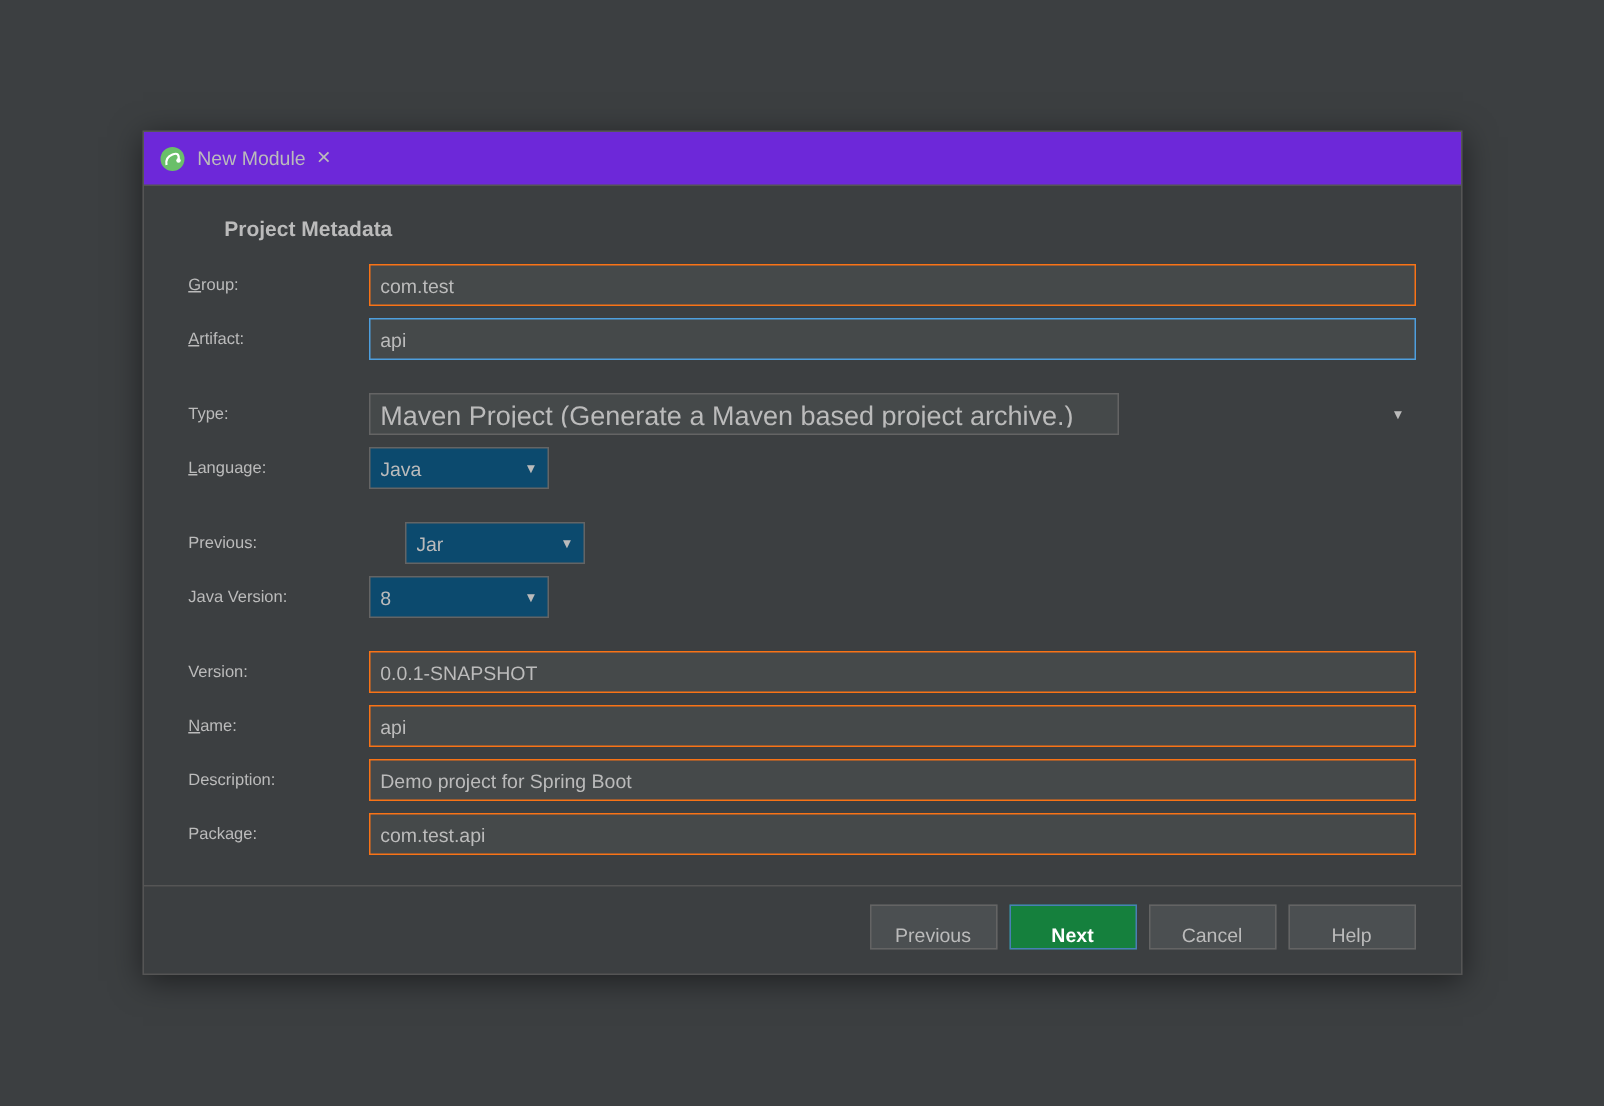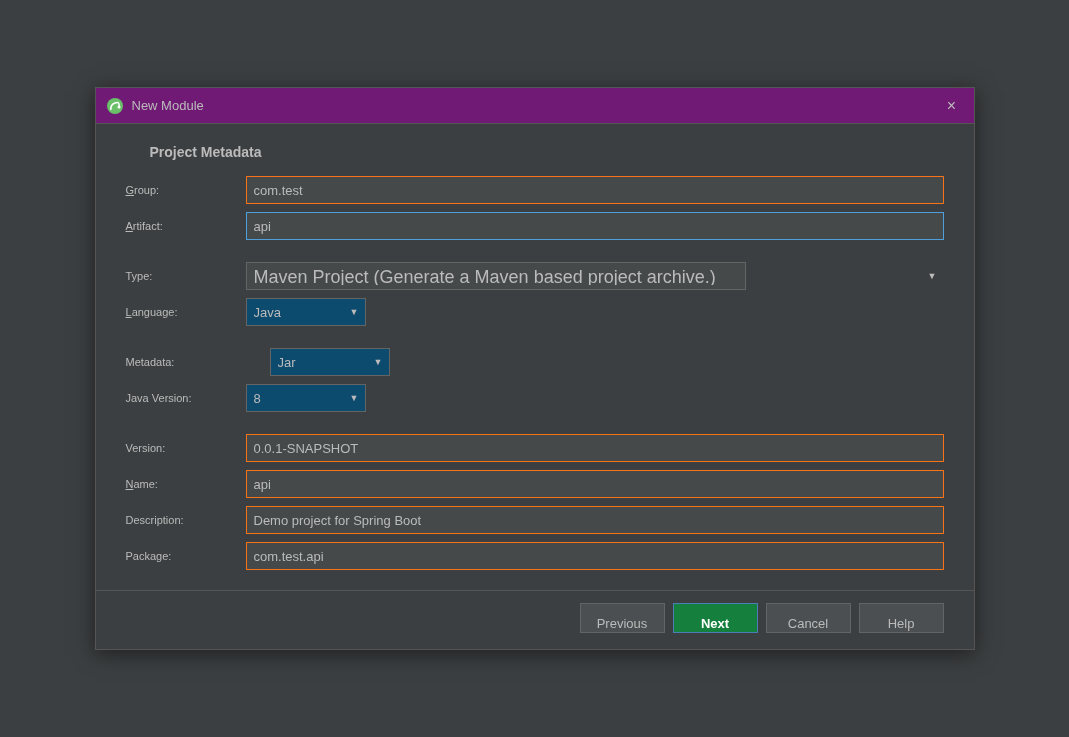--- a/index.html
+++ b/index.html
@@ -23,24 +23,23 @@
     .dialog {
       width: 880px;
       background: #3c3f41;
       border: 1px solid #555555;
       box-shadow: 0 4px 20px rgba(0,0,0,0.5);
       display: flex;
       flex-direction: column;
     }
 
     .title-bar {
-      background: #701a75;
-      display: flex;
-      align-items: center;
-      justify-content: space-between;
+      background: #6d28d9;
+      display: flex;
+      align-items: center;
       padding: 6px 10px;
       border-bottom: 1px solid #555555;
       height: 36px;
     }
 
     .title-bar-left {
       display: flex;
       align-items: center;
       gap: 8px;
     }
@@ -263,21 +262,21 @@
         <div class="select-wrapper">
           <select style="min-width:120px;">
             <option>Java</option>
           </select>
         </div>
       </div>
 
       <div class="spacer-row"></div>
       <div class="spacer-row"></div>
 
-      <label class="form-label">Metadata:</label>
+      <label class="form-label">Previous:</label>
       <div style="display:flex; align-items:center;">
         <div class="select-wrapper">
           <select style="min-width:120px;margin-left:24px;">
             <option>Jar</option>
           </select>
         </div>
       </div>
 
       <label class="form-label">Java Version:</label>
       <div style="display:flex; align-items:center;">

